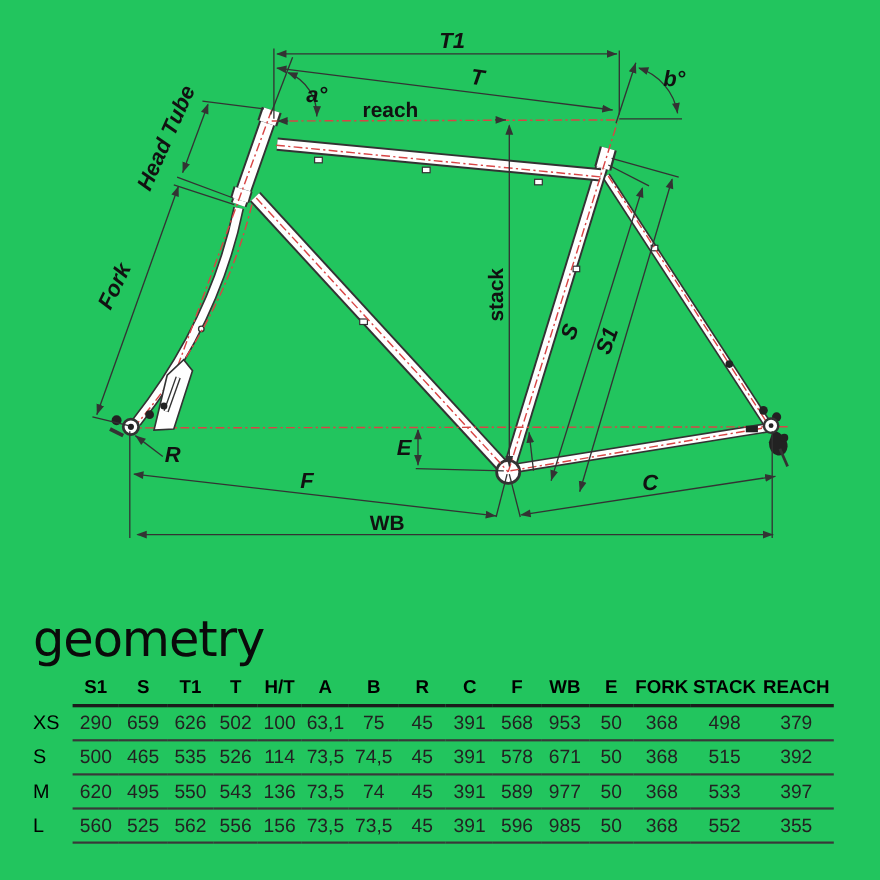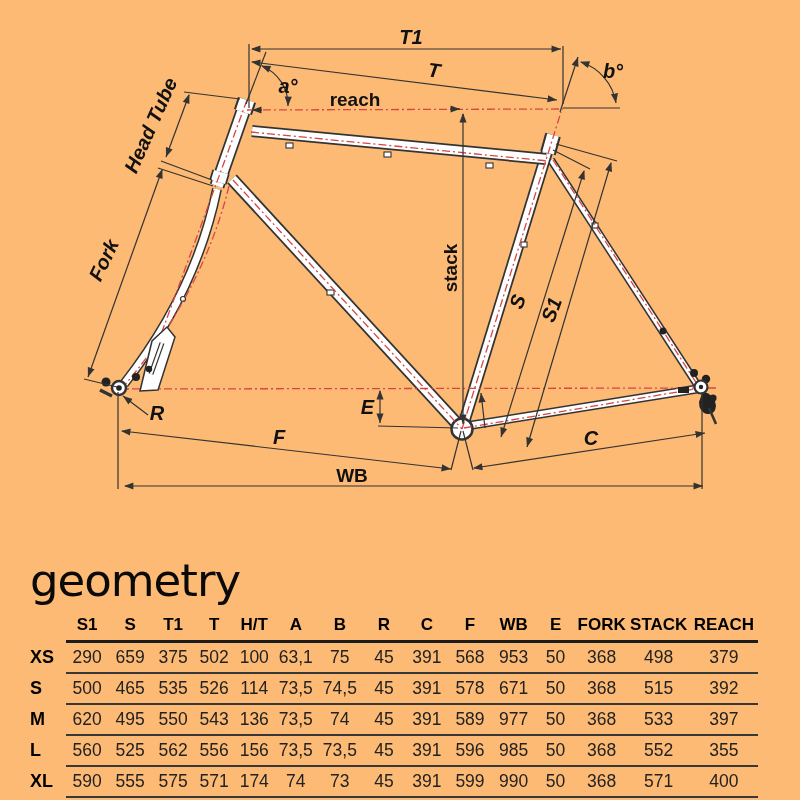--- a/index.html
+++ b/index.html
@@ -1,16 +1,16 @@
 <!DOCTYPE html>
 <html><head>
 <meta charset="utf-8">
 <style>
   html,body{margin:0;padding:0;background:#fff;}
-  .stage{position:relative;width:800px;height:800px;background:#fdba74;overflow:hidden;
+  .stage{position:relative;width:800px;height:800px;background:#22c55e;overflow:hidden;
          font-family:"Liberation Sans",sans-serif;}
   svg{position:absolute;left:0;top:0;}
   
   .dl{stroke:#333;stroke-width:1.2;fill:none;}
   .rc{stroke:#d84545;stroke-width:1.3;fill:none;stroke-dasharray:8 3 2 3;}
   .lbl{font:italic bold 20px "Liberation Sans",sans-serif;fill:#111;}
   .lblu{font:bold 19px "Liberation Sans",sans-serif;fill:#111;}
   .sq{fill:#fff;stroke:#333;stroke-width:1.1;}
   .hw{fill:#222;}
   
@@ -18,21 +18,21 @@
          font-weight:normal;font-size:45px;letter-spacing:-1px;color:#0a0a0a;line-height:1;}
   
   .tblwrap{position:absolute;left:28px;top:612px;width:730px;}
   table.geo{border-collapse:collapse;table-layout:fixed;width:730px;
             font-family:"Liberation Sans",sans-serif;}
   table.geo th.h{font-size:17px;font-weight:bold;color:#000;text-align:center;
                  padding:3px 0 5px 0;border-bottom:3px solid #1c1c1c;}
   table.geo th.corner{border-bottom:none;}
   table.geo td.v{font-size:17.5px;font-weight:normal;color:#222;text-align:center;
                  height:27px;border-bottom:2px solid #383838;}
-  table.geo th.size{font-size:18px;font-weight:bold;color:#000;text-align:left;
+  table.geo th.size{font-size:18px;font-weight:normal;color:#000;text-align:left;
                     padding-left:2px;border-bottom:none;margin-left:40px;}
 </style>
 </head>
 <body>
 
 <div class="stage">
 
   <svg width="800" height="552" viewBox="0 0 800 552">
     <defs>
       <marker id="me" viewBox="0 0 10 8" refX="9" refY="4" markerWidth="9" markerHeight="7" orient="auto">
@@ -218,21 +218,21 @@
             <th class="h">FORK</th>
             <th class="h">STACK</th>
             <th class="h">REACH</th>
           </tr>
         </thead>
       <tbody>
           <tr>
             <th class="size">XS</th>
             <td class="v">290</td>
             <td class="v">659</td>
-            <td class="v">375</td>
+            <td class="v">626</td>
             <td class="v">502</td>
             <td class="v">100</td>
             <td class="v">63,1</td>
             <td class="v">75</td>
             <td class="v">45</td>
             <td class="v">391</td>
             <td class="v">568</td>
             <td class="v">953</td>
             <td class="v">50</td>
             <td class="v">368</td>
@@ -286,35 +286,17 @@
             <td class="v">73,5</td>
             <td class="v">45</td>
             <td class="v">391</td>
             <td class="v">596</td>
             <td class="v">985</td>
             <td class="v">50</td>
             <td class="v">368</td>
             <td class="v">552</td>
             <td class="v">355</td>
           </tr>
-          <tr>
-            <th class="size">XL</th>
-            <td class="v">590</td>
-            <td class="v">555</td>
-            <td class="v">575</td>
-            <td class="v">571</td>
-            <td class="v">174</td>
-            <td class="v">74</td>
-            <td class="v">73</td>
-            <td class="v">45</td>
-            <td class="v">391</td>
-            <td class="v">599</td>
-            <td class="v">990</td>
-            <td class="v">50</td>
-            <td class="v">368</td>
-            <td class="v">571</td>
-            <td class="v">400</td>
-          </tr>
         </tbody>
     </table>
   </div>
 
 </div>
 
 </body></html>

